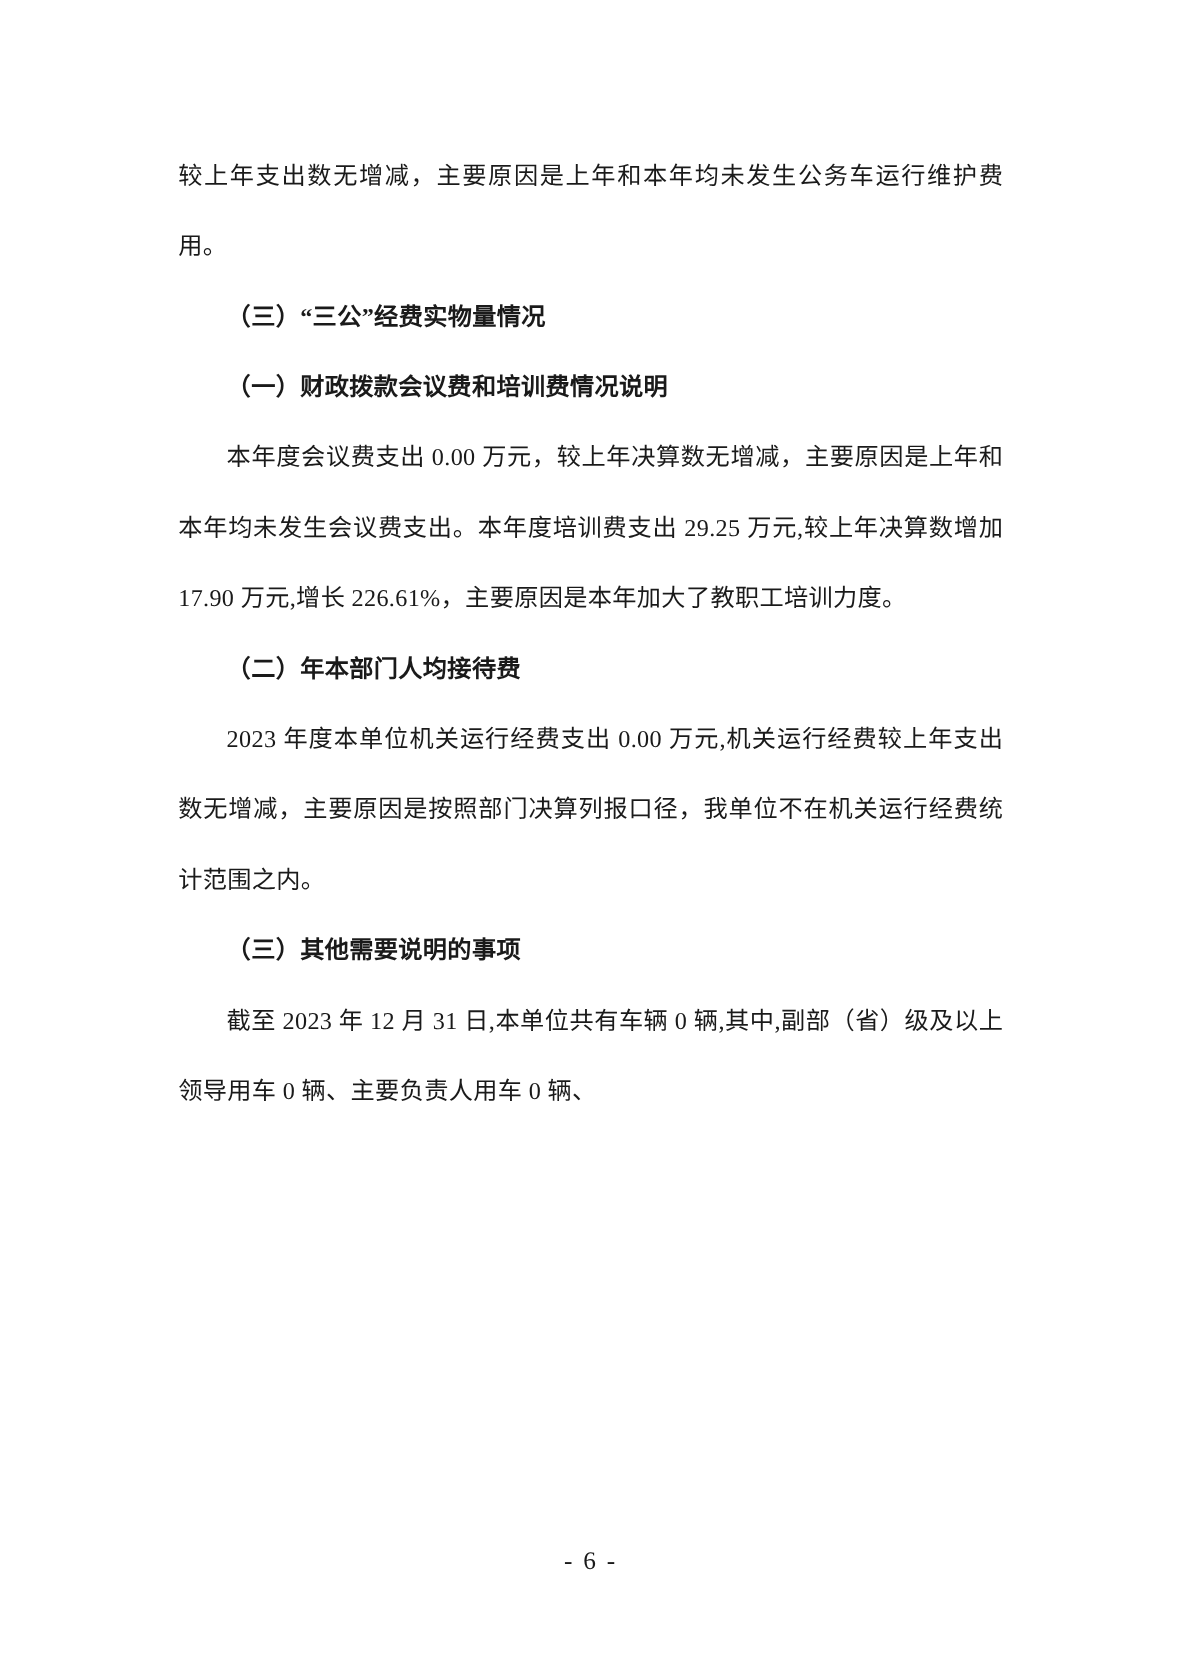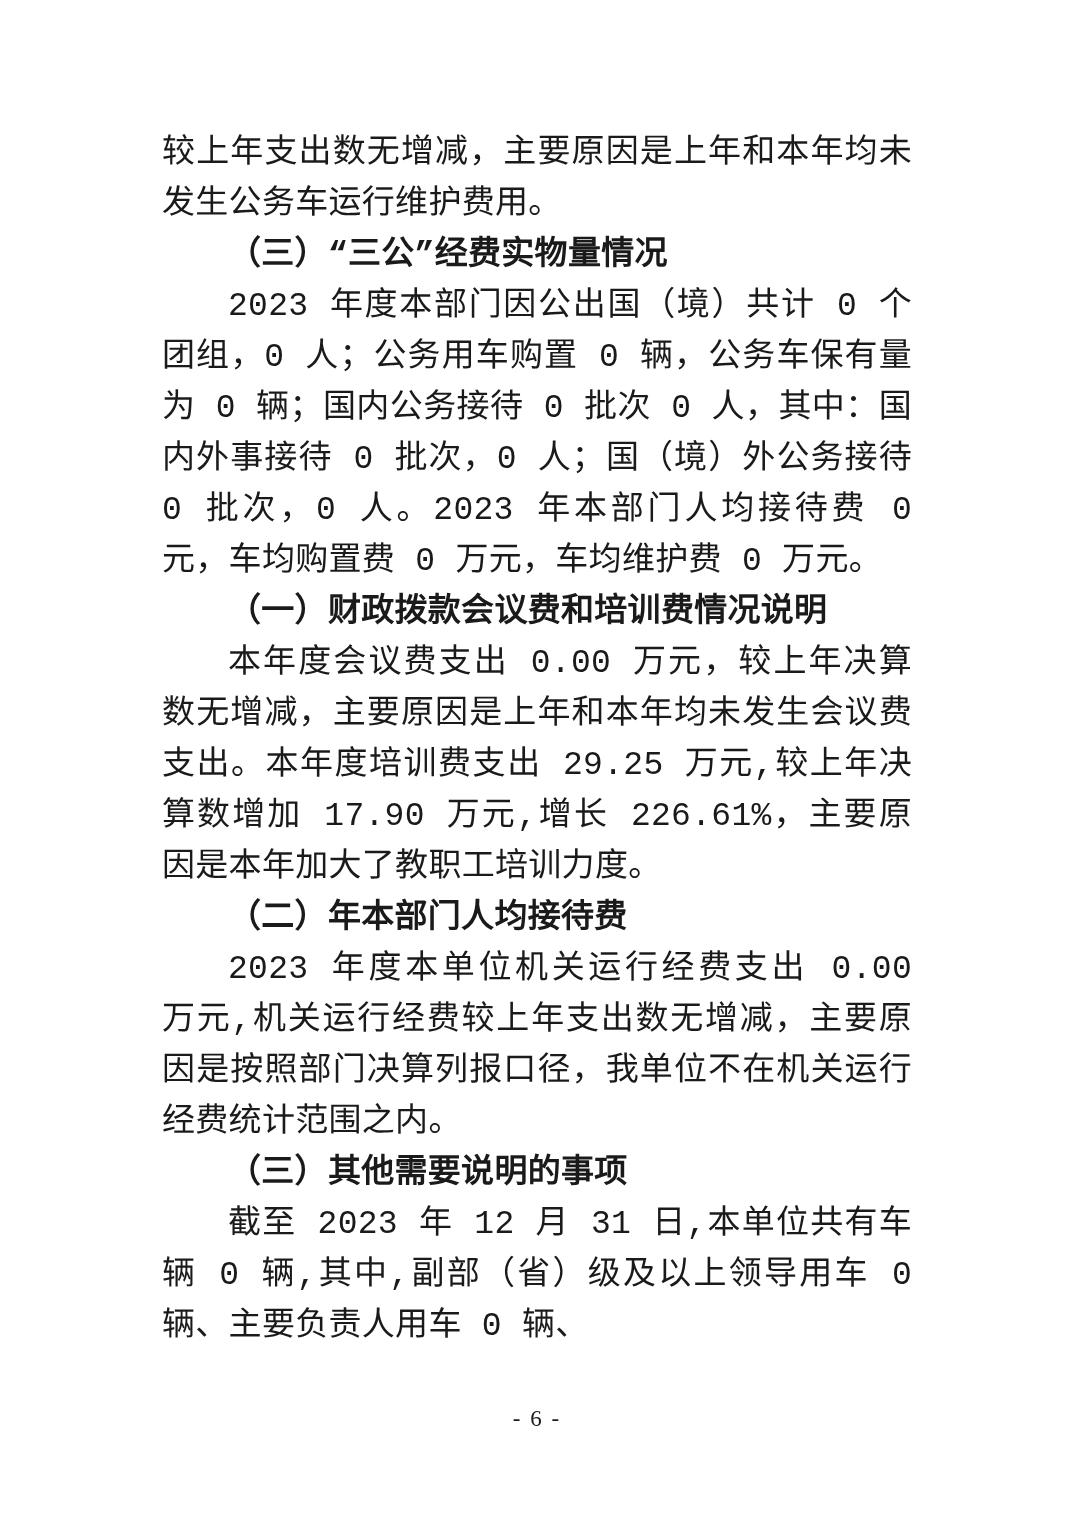--- a/index.html
+++ b/index.html
@@ -20,27 +20,26 @@
   }
   .content {
     position: absolute;
     left: 162px;
     top: 128px;
     width: 750px;
   }
   .content p {
     margin: 0;
     padding: 0;
-    font-size: 33px;
-    line-height: 51px;
+    font-size: 22px;
+    line-height: 64px;
     text-align: justify;
     text-justify: inter-ideograph;
     letter-spacing: 0.3px;
     word-break: break-all;
-    font-family: Liberation Mono, monospace;
   }
   
   .para-indent {
     text-indent: 2em;
   }
   
   .para-continuation {
     text-indent: 0;
   }
   
@@ -67,21 +66,20 @@
   }
 </style>
 </head>
 <body>
 
 <div class="page">
   <div class="content">
 
   <p class="para-continuation">较上年支出数无增减，主要原因是上年和本年均未发生公务车运行维护费用。</p>
       <p class="heading-subsection">（三）“三公”经费实物量情况</p>
-      <p class="para-indent">2023 年度本部门因公出国（境）共计 0 个团组，0 人；公务用车购置 0 辆，公务车保有量为 0 辆；国内公务接待 0 批次 0 人，其中：国内外事接待 0 批次，0 人；国（境）外公务接待 0 批次，0 人。2023 年本部门人均接待费 0 元，车均购置费 0 万元，车均维护费 0 万元。</p>
       <p class="heading-subsection">（一）财政拨款会议费和培训费情况说明</p>
       <p class="para-indent">本年度会议费支出 0.00 万元，较上年决算数无增减，主要原因是上年和本年均未发生会议费支出。本年度培训费支出 29.25 万元,较上年决算数增加 17.90 万元,增长 226.61%，主要原因是本年加大了教职工培训力度。</p>
       <p class="heading-subsection">（二）年本部门人均接待费</p>
       <p class="para-indent">2023 年度本单位机关运行经费支出 0.00 万元,机关运行经费较上年支出数无增减，主要原因是按照部门决算列报口径，我单位不在机关运行经费统计范围之内。</p>
       <p class="heading-subsection">（三）其他需要说明的事项</p>
       <p class="para-indent">截至 2023 年 12 月 31 日,本单位共有车辆 0 辆,其中,副部（省）级及以上领导用车 0 辆、主要负责人用车 0 辆、</p>
     </div>
   <div class="footer">- 6 -</div>
 </div>
 

